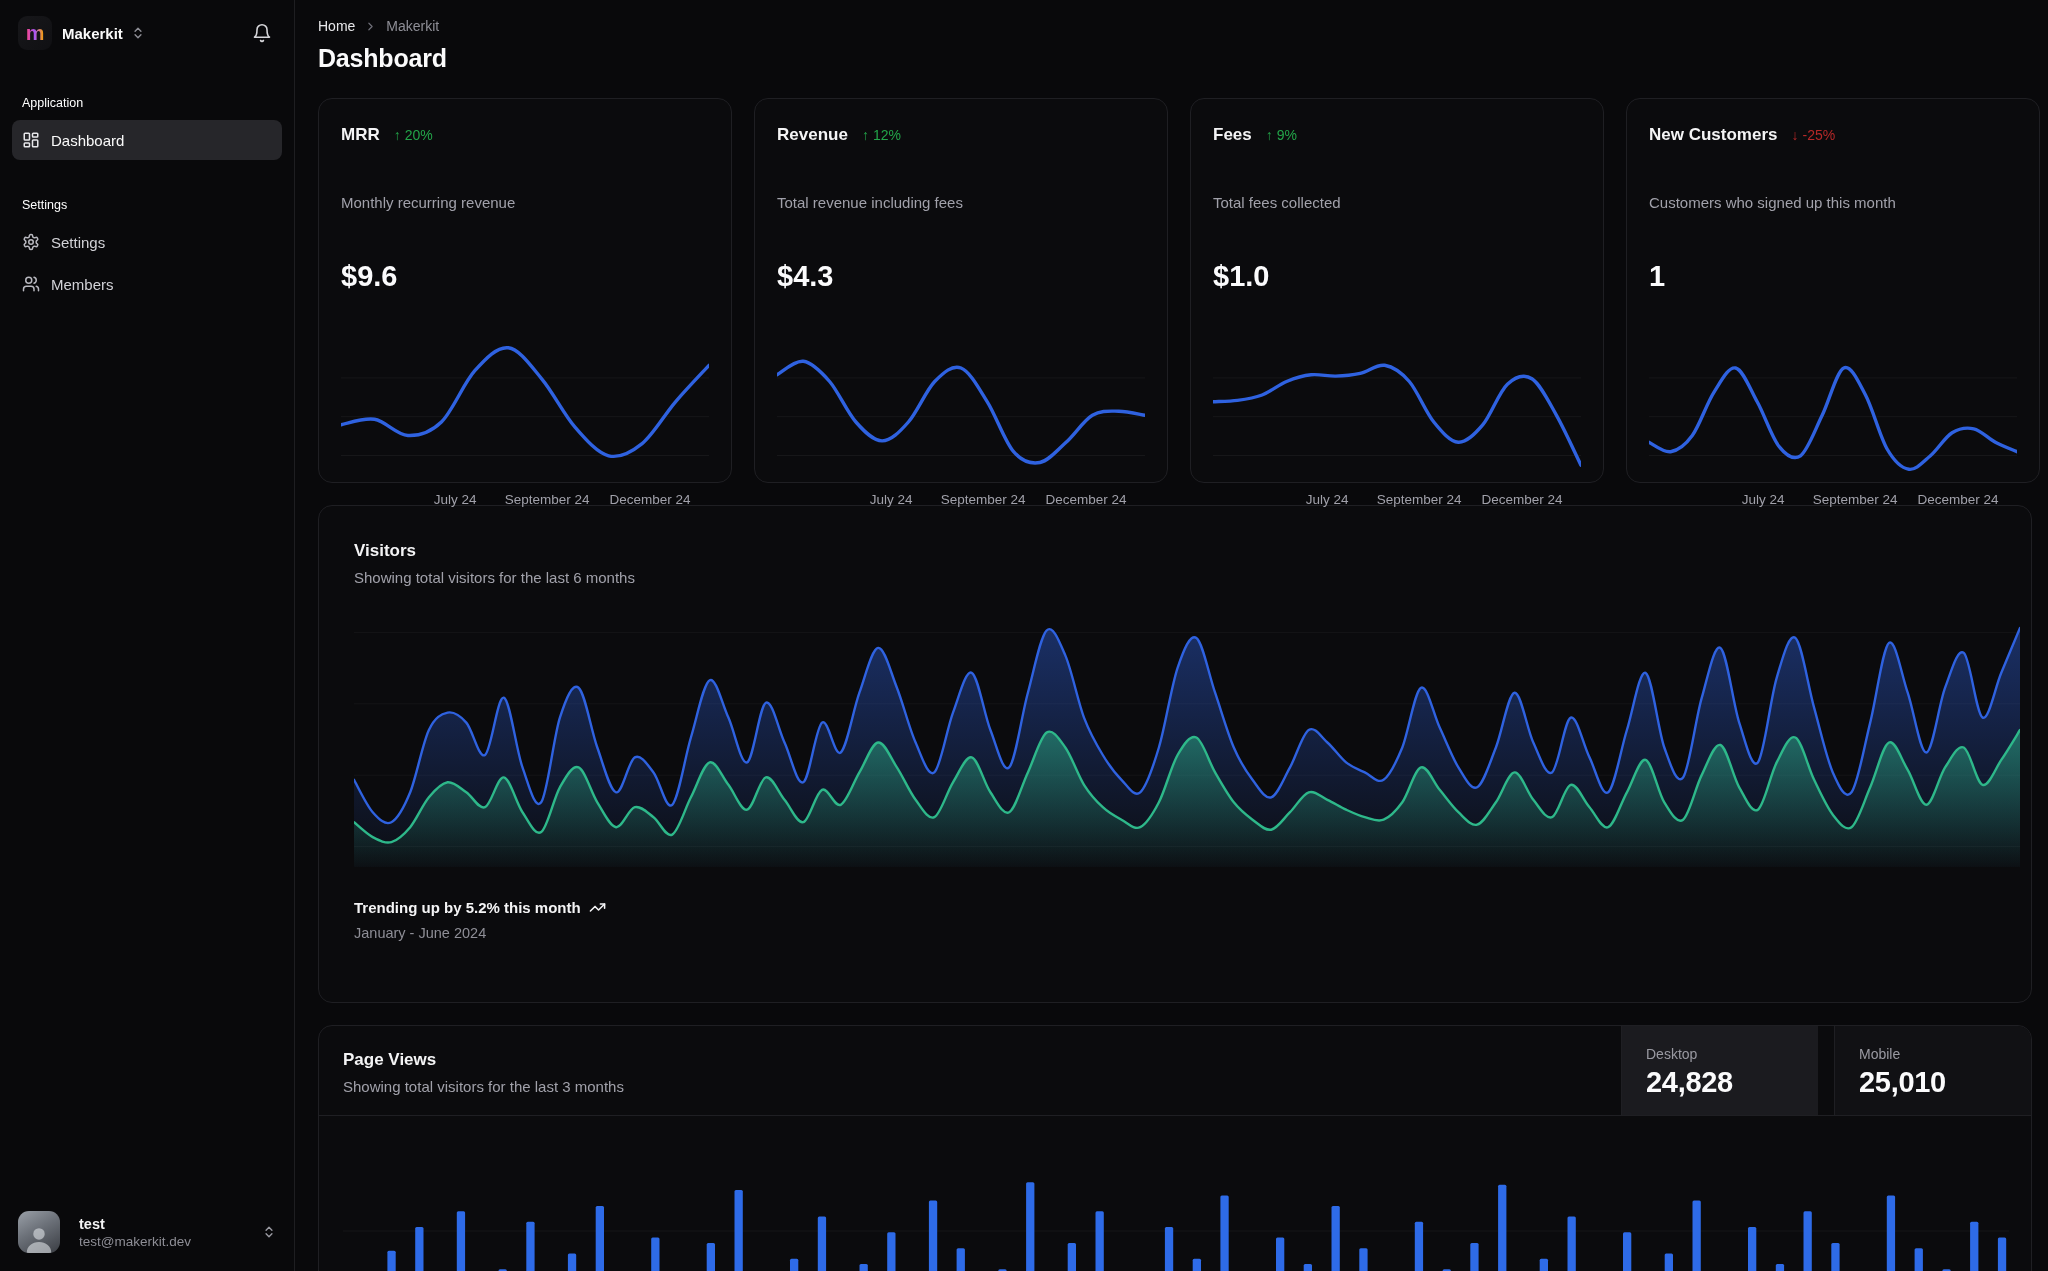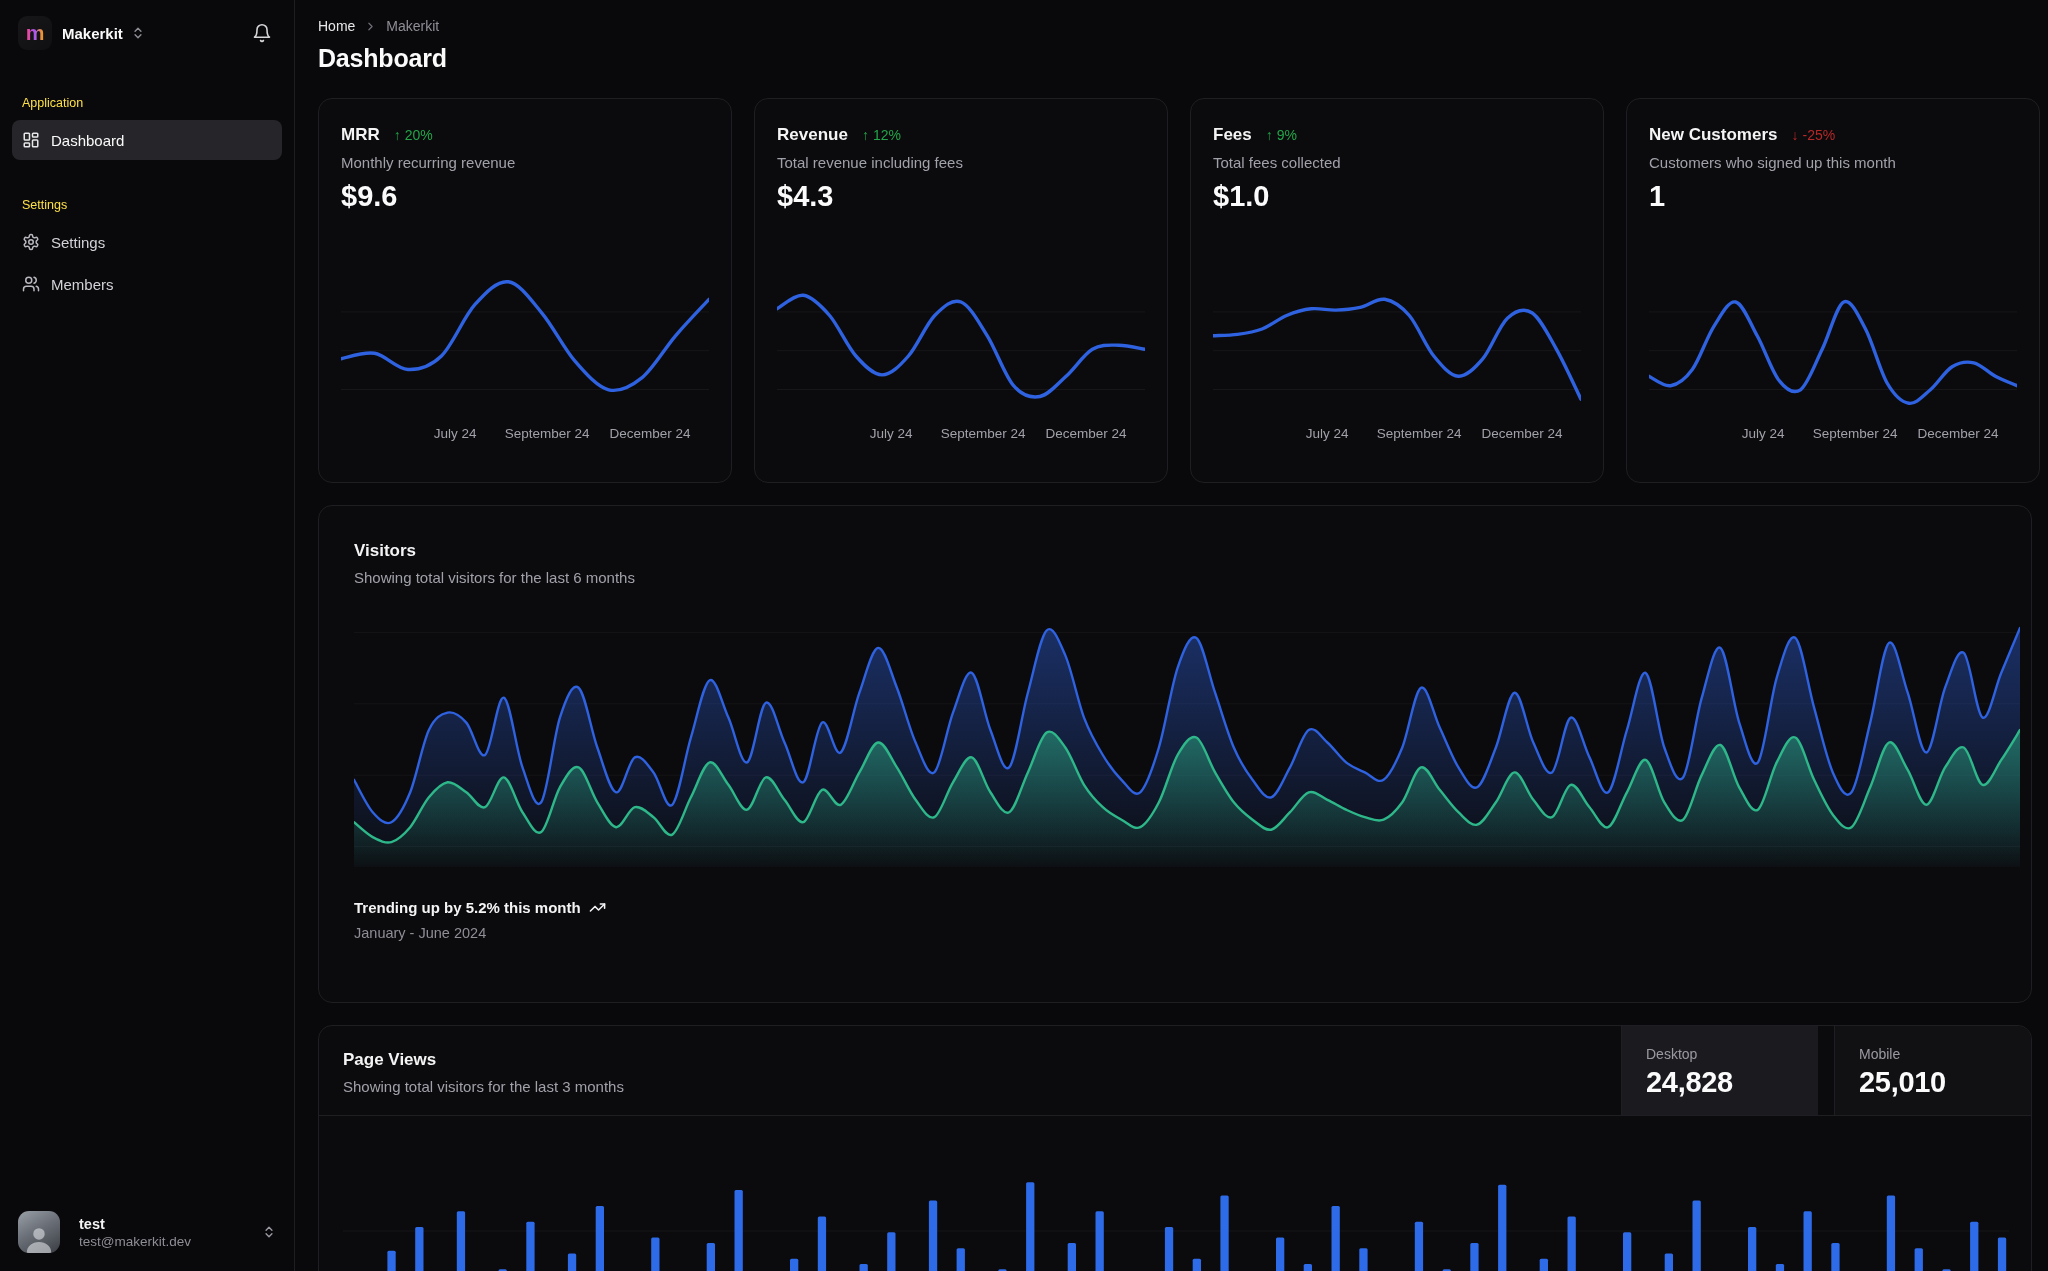--- a/index.html
+++ b/index.html
@@ -28,21 +28,21 @@
   }
   .logo span{
     background: linear-gradient(90deg,#ec4899 10%,#a855f7 48%,#f59e0b 95%);
     -webkit-background-clip: text; background-clip: text; color: transparent;
     line-height: 1; transform: translateY(-1px);
   }
   .ws-name { font-size: 15px; font-weight: 600; color: #fafafa; }
   .icon-muted { color: #8e8e96; }
   .ws-caret { margin-left: -2px; }
   .bell-btn { margin-left: auto; color: #d6d6da; display:flex; padding: 4px; border-radius: 6px; }
-  .section-label { font-size: 12.5px; color: #fde047; margin: 38px 0 10px 10px; }
+  .section-label { font-size: 12.5px; color: #ffffff; margin: 38px 0 10px 10px; }
   .section-label.first { margin-top: 44px; }
   .nav-item {
     display: flex; align-items: center; gap: 11px;
     height: 40px; padding: 0 10px; border-radius: 8px;
     font-size: 15px; color: #d2d2d7; cursor: default; margin-bottom: 2px;
   }
   .nav-item .nav-ico { color: #b9b9c0; display: flex; }
   .nav-item.active { background: #26262a; color: #fafafa; }
   .nav-item.active .nav-ico { color: #e7e7ea; }
   .user-row {
@@ -68,21 +68,21 @@
   .crumb-current { color: #8e8e96; }
   .page-title { font-size: 25px; font-weight: 700; letter-spacing: -0.2px; margin-top: 10px; color: #fbfbfc; }
 
   .card {
     background: #0b0b0d;
     border: 1px solid #1f1f23;
     border-radius: 14px;
   }
 
   .stats-grid { display: grid; grid-template-columns: repeat(4, 1fr); gap: 22px; margin-top: 25px; }
-  .stat-card { height: 385px; padding: 26px 22px 32px; display: flex; flex-direction: column; }
+  .stat-card { height: 385px; padding: 26px 22px 32px; display: flex; flex-direction: column; gap: 40px; }
   .stat-head { display: flex; align-items: center; gap: 14px; }
   .stat-title { font-size: 17px; font-weight: 700; color: #f4f4f5; }
   .trend { font-size: 14px; display: flex; align-items: center; gap: 4px; }
   .stat-sub { font-size: 15px; color: #a1a1aa; margin-top: 9px; }
   .stat-value { font-size: 29px; font-weight: 700; margin-top: 9px; color: #fbfbfc; }
   .spark-wrap { margin-top: auto; }
   .spark-labels { position: relative; height: 18px; margin-top: 4px; margin-bottom: 6px; }
   .spark-labels span {
     position: absolute; transform: translateX(-50%);
     font-size: 13.5px; color: #a1a1aa; white-space: nowrap; top: 0;

